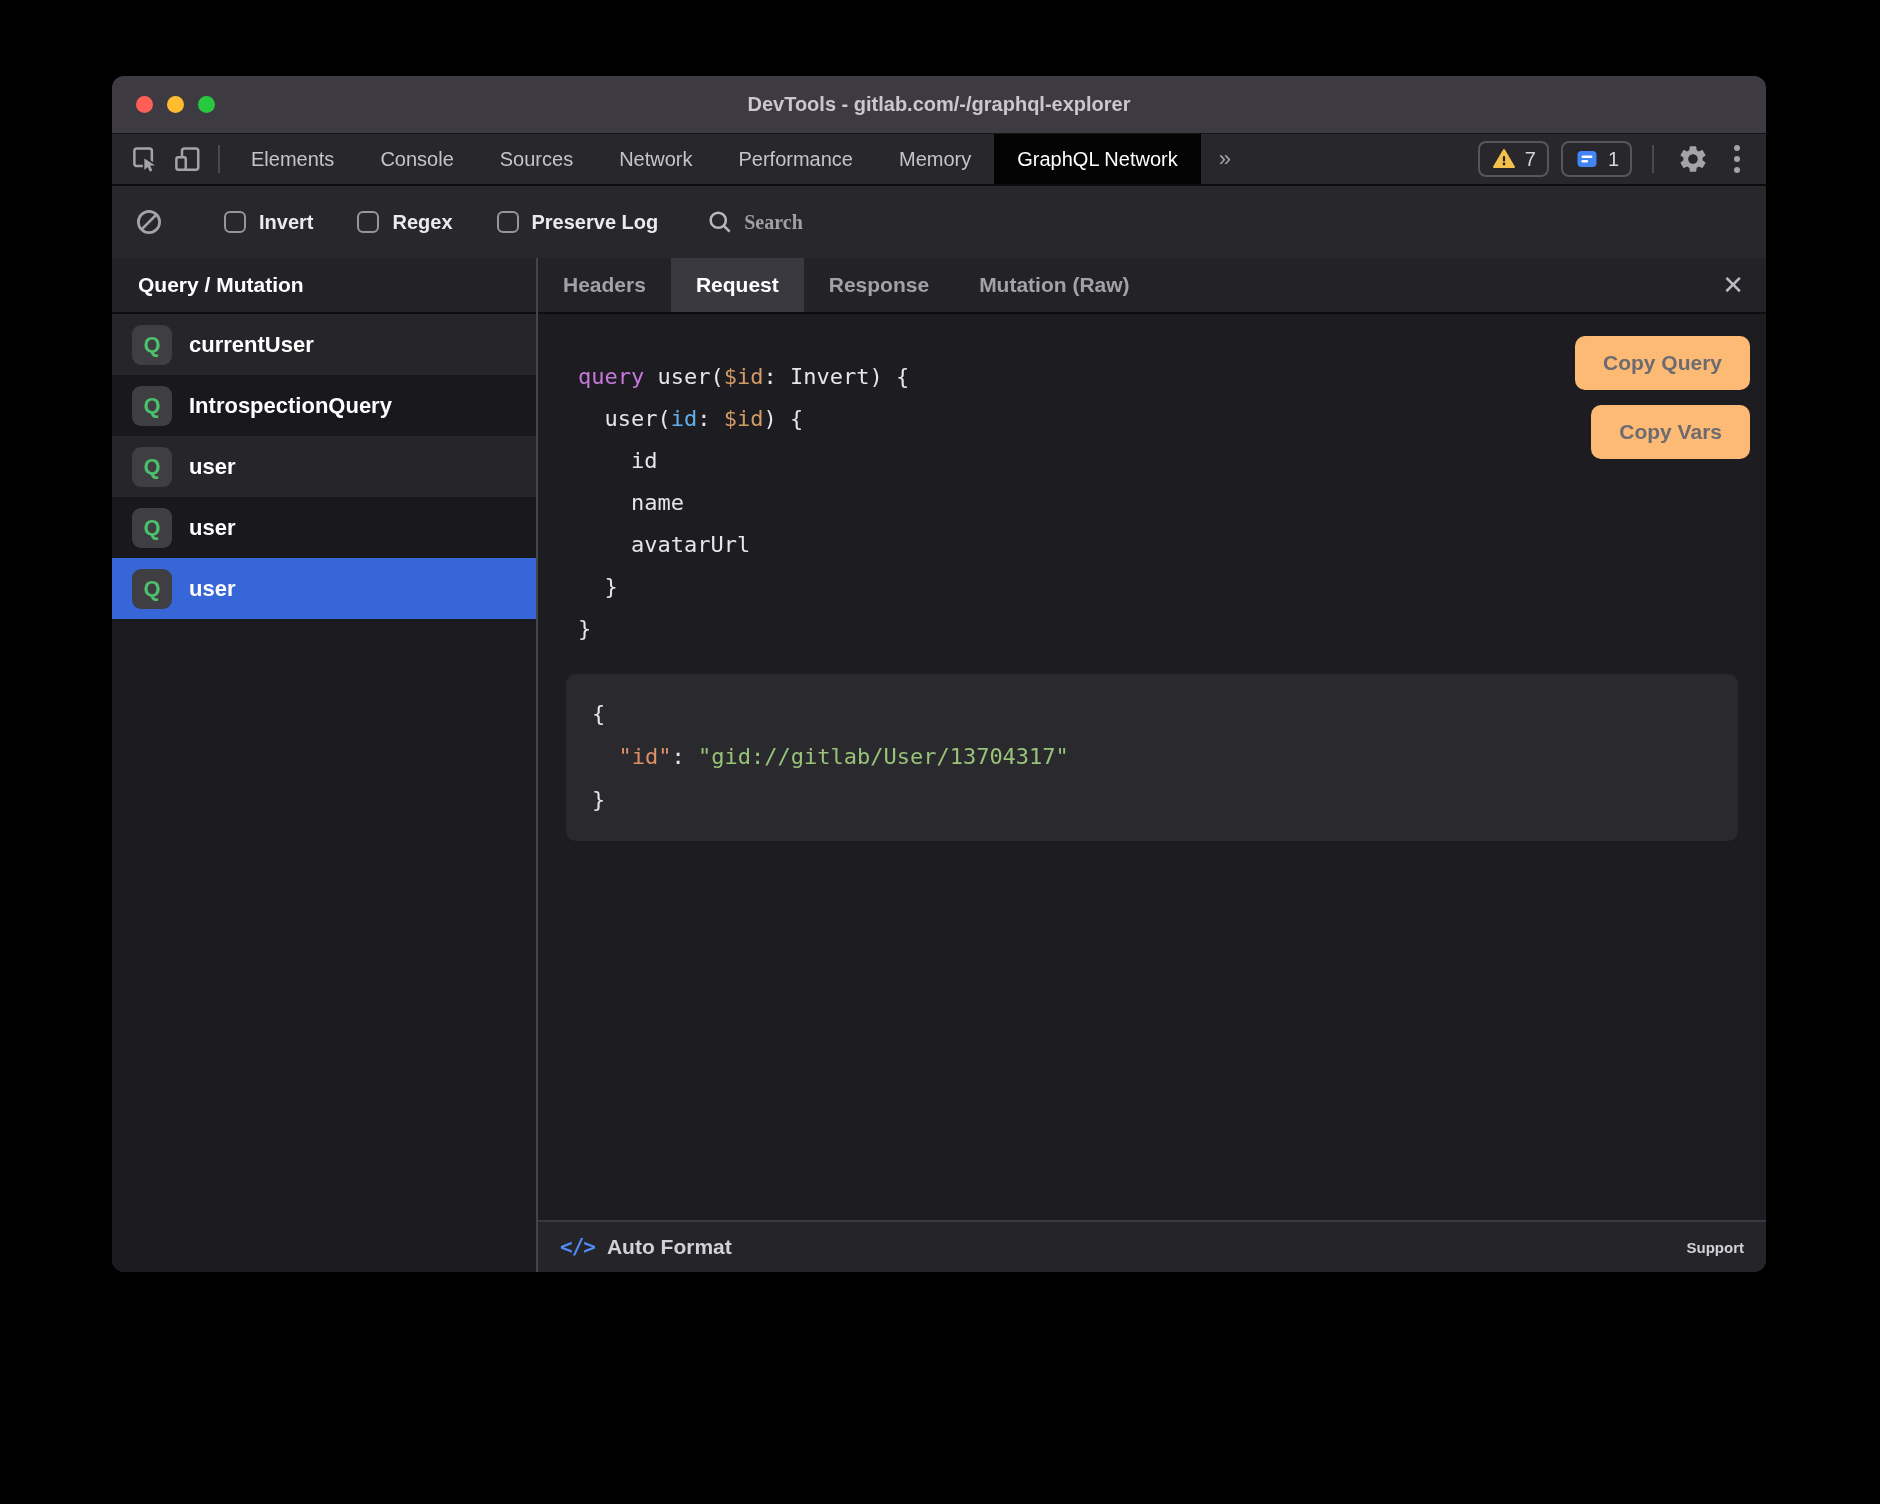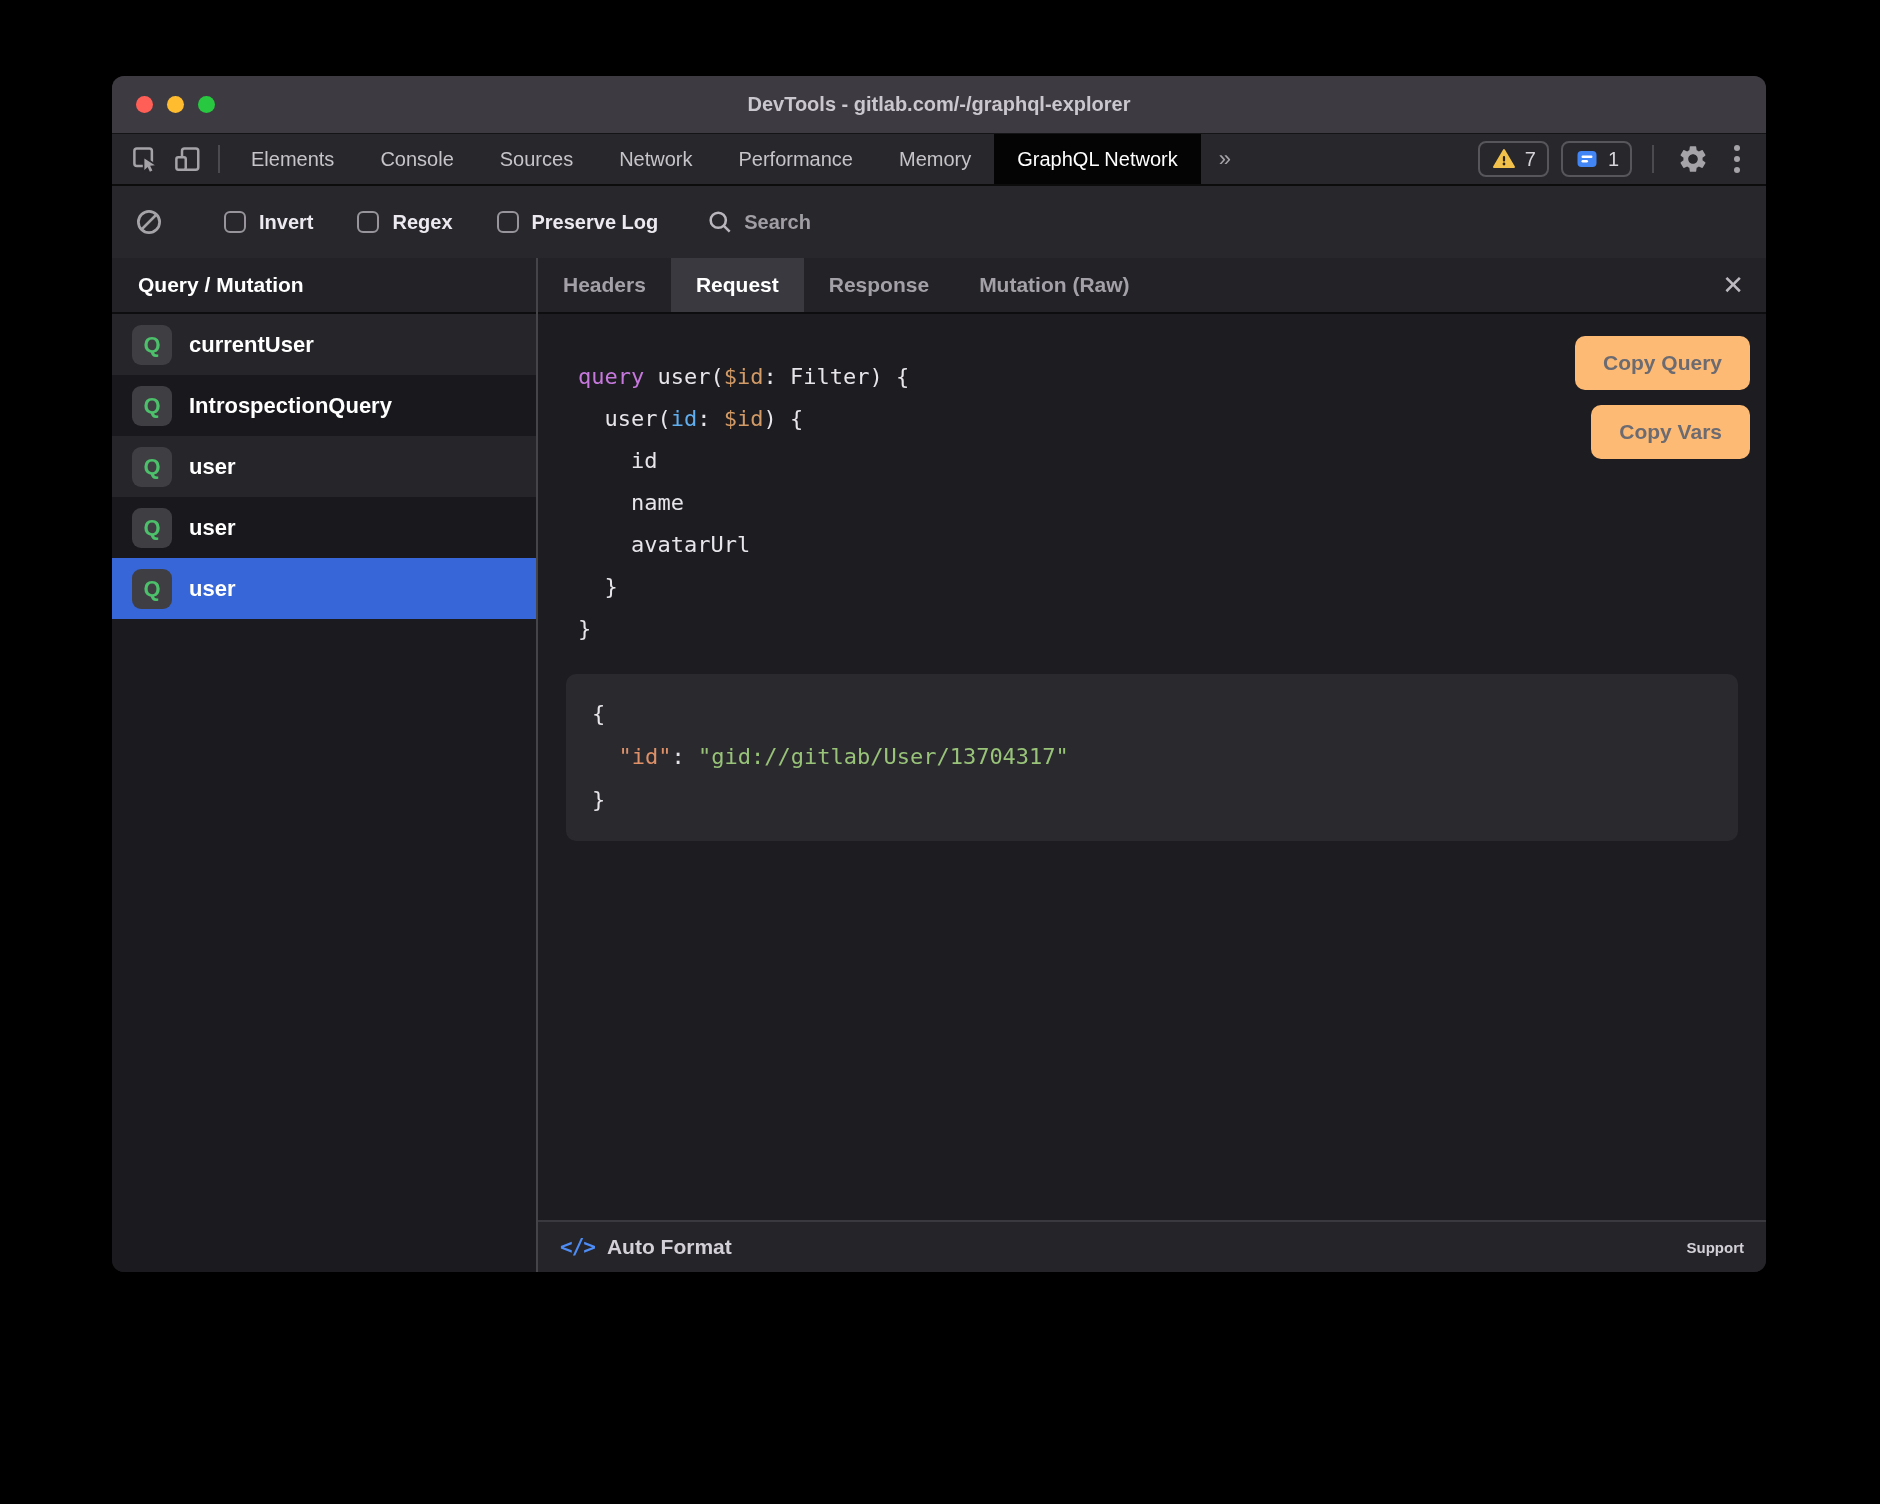--- a/index.html
+++ b/index.html
@@ -43,21 +43,21 @@
   .filterbar { height: 72px; flex: none; background: #28272b; display: flex; align-items: center; padding: 0 22px; }
   .block-btn { color: #a5a3a8; display: flex; margin-right: 16px; }
   .filter-input { width: 400px; height: 42px; background: #1c1b1f; border: 2px solid #4a494e;
     border-radius: 9px; color: #e7e5ea; font-size: 20px; padding: 0 16px; outline: none;
     font-family: "Liberation Sans", sans-serif; }
   .filter-input::placeholder { color: #8a888e; }
   .checkbox-group { display: flex; align-items: center; }
   .checkbox-item { display: flex; align-items: center; margin-left: 44px; }
   .checkbox-box { width: 22px; height: 22px; border: 2.5px solid #97959b; border-radius: 6px; flex: none; }
   .checkbox-label { margin-left: 13px; font-size: 20px; font-weight: bold; color: #eceaf0; }
-  .search-group { display: flex; align-items: center; margin-left: 48px; gap: 10px; }
+  .search-group { display: flex; align-items: center; margin-left: 48px; gap: 10px; font-family: Liberation Serif, serif; }
   .search-glyph { color: #b9b7bd; display: flex; }
   .search-label { font-size: 20px; font-weight: bold; color: #a19fa5; }
 
   
   .content { flex: 1; display: flex; min-height: 0; }
 
   .sidebar { width: 424px; flex: none; background: #1b1a1e; display: flex; flex-direction: column; }
   .sidebar-header { height: 56px; flex: none; display: flex; align-items: center; padding-left: 26px;
     background: #232227; border-bottom: 2px solid #0d0d0f; font-size: 21px; font-weight: bold; color: #fff; }
   .query-list { flex: 1; display: flex; flex-direction: column; }
@@ -265,21 +265,21 @@
           <span>✕</span>
         </span>
       </div>
 
       <div class="detail-body">
         <div class="copy-stack">
           <button class="copy-btn">Copy Query</button>
           <button class="copy-btn">Copy Vars</button>
         </div>
         <div class="code-block" id="query-code">
-            <div class="code-line"><span class="tok-keyword">query</span><span class="tok-plain"> user(</span><span class="tok-variable">$id</span><span class="tok-plain">: Filter) {</span></div>
+            <div class="code-line"><span class="tok-keyword">query</span><span class="tok-plain"> user(</span><span class="tok-variable">$id</span><span class="tok-plain">: Invert) {</span></div>
             <div class="code-line"><span class="tok-plain">  user(</span><span class="tok-argument">id</span><span class="tok-plain">: </span><span class="tok-variable">$id</span><span class="tok-plain">) {</span></div>
             <div class="code-line"><span class="tok-plain">    id</span></div>
             <div class="code-line"><span class="tok-plain">    name</span></div>
             <div class="code-line"><span class="tok-plain">    avatarUrl</span></div>
             <div class="code-line"><span class="tok-plain">  }</span></div>
             <div class="code-line"><span class="tok-plain">}</span></div>
           </div>
         <div class="varbox" id="variables-code">
             <div class="code-line"><span class="tok-plain">{</span></div>
             <div class="code-line"><span class="tok-plain">  </span><span class="tok-key">"id"</span><span class="tok-plain">: </span><span class="tok-string">"gid://gitlab/User/13704317"</span></div>

